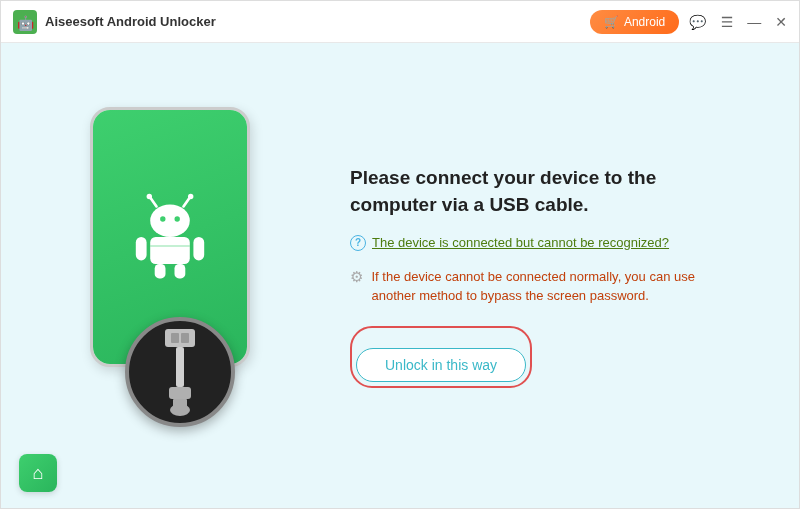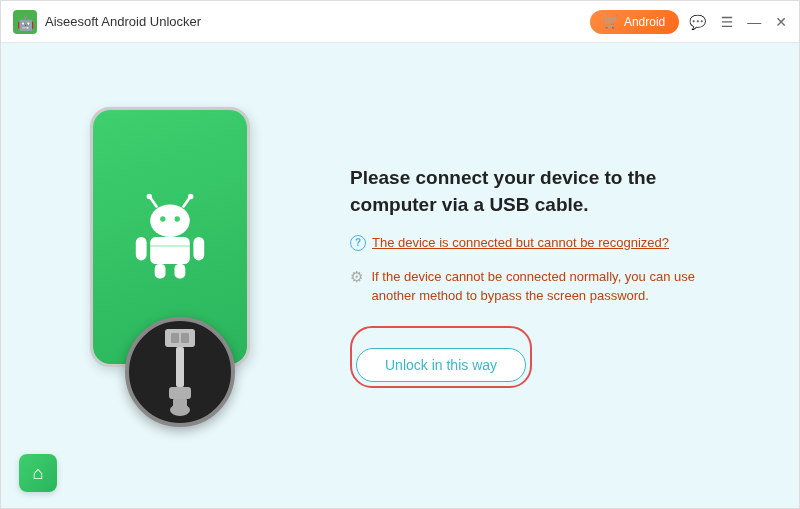--- a/index.html
+++ b/index.html
@@ -27,21 +27,21 @@
       align-items: center;
       gap: 8px;
     }
     .app-logo {
       width: 24px;
       height: 24px;
     }
     .app-title {
       font-size: 13px;
       color: #333;
-      font-weight: 400;
+      font-weight: 700;
     }
     .titlebar-right {
       display: flex;
       align-items: center;
       gap: 10px;
     }
     .purchase-btn {
       background: linear-gradient(135deg, #ff8c42, #ff6b1a);
       color: #fff;
       border: none;
@@ -158,21 +158,21 @@
       border: 1.5px solid #4ab3e2;
       color: #4ab3e2;
       font-size: 10px;
       font-weight: bold;
       display: flex;
       align-items: center;
       justify-content: center;
       flex-shrink: 0;
     }
     .device-link {
-      color: #c2410c;
+      color: #4d7c0f;
       text-decoration: underline;
       font-size: 13px;
       cursor: pointer;
     }
     .bypass-row {
       display: flex;
       align-items: flex-start;
       gap: 8px;
       margin-bottom: 20px;
     }

